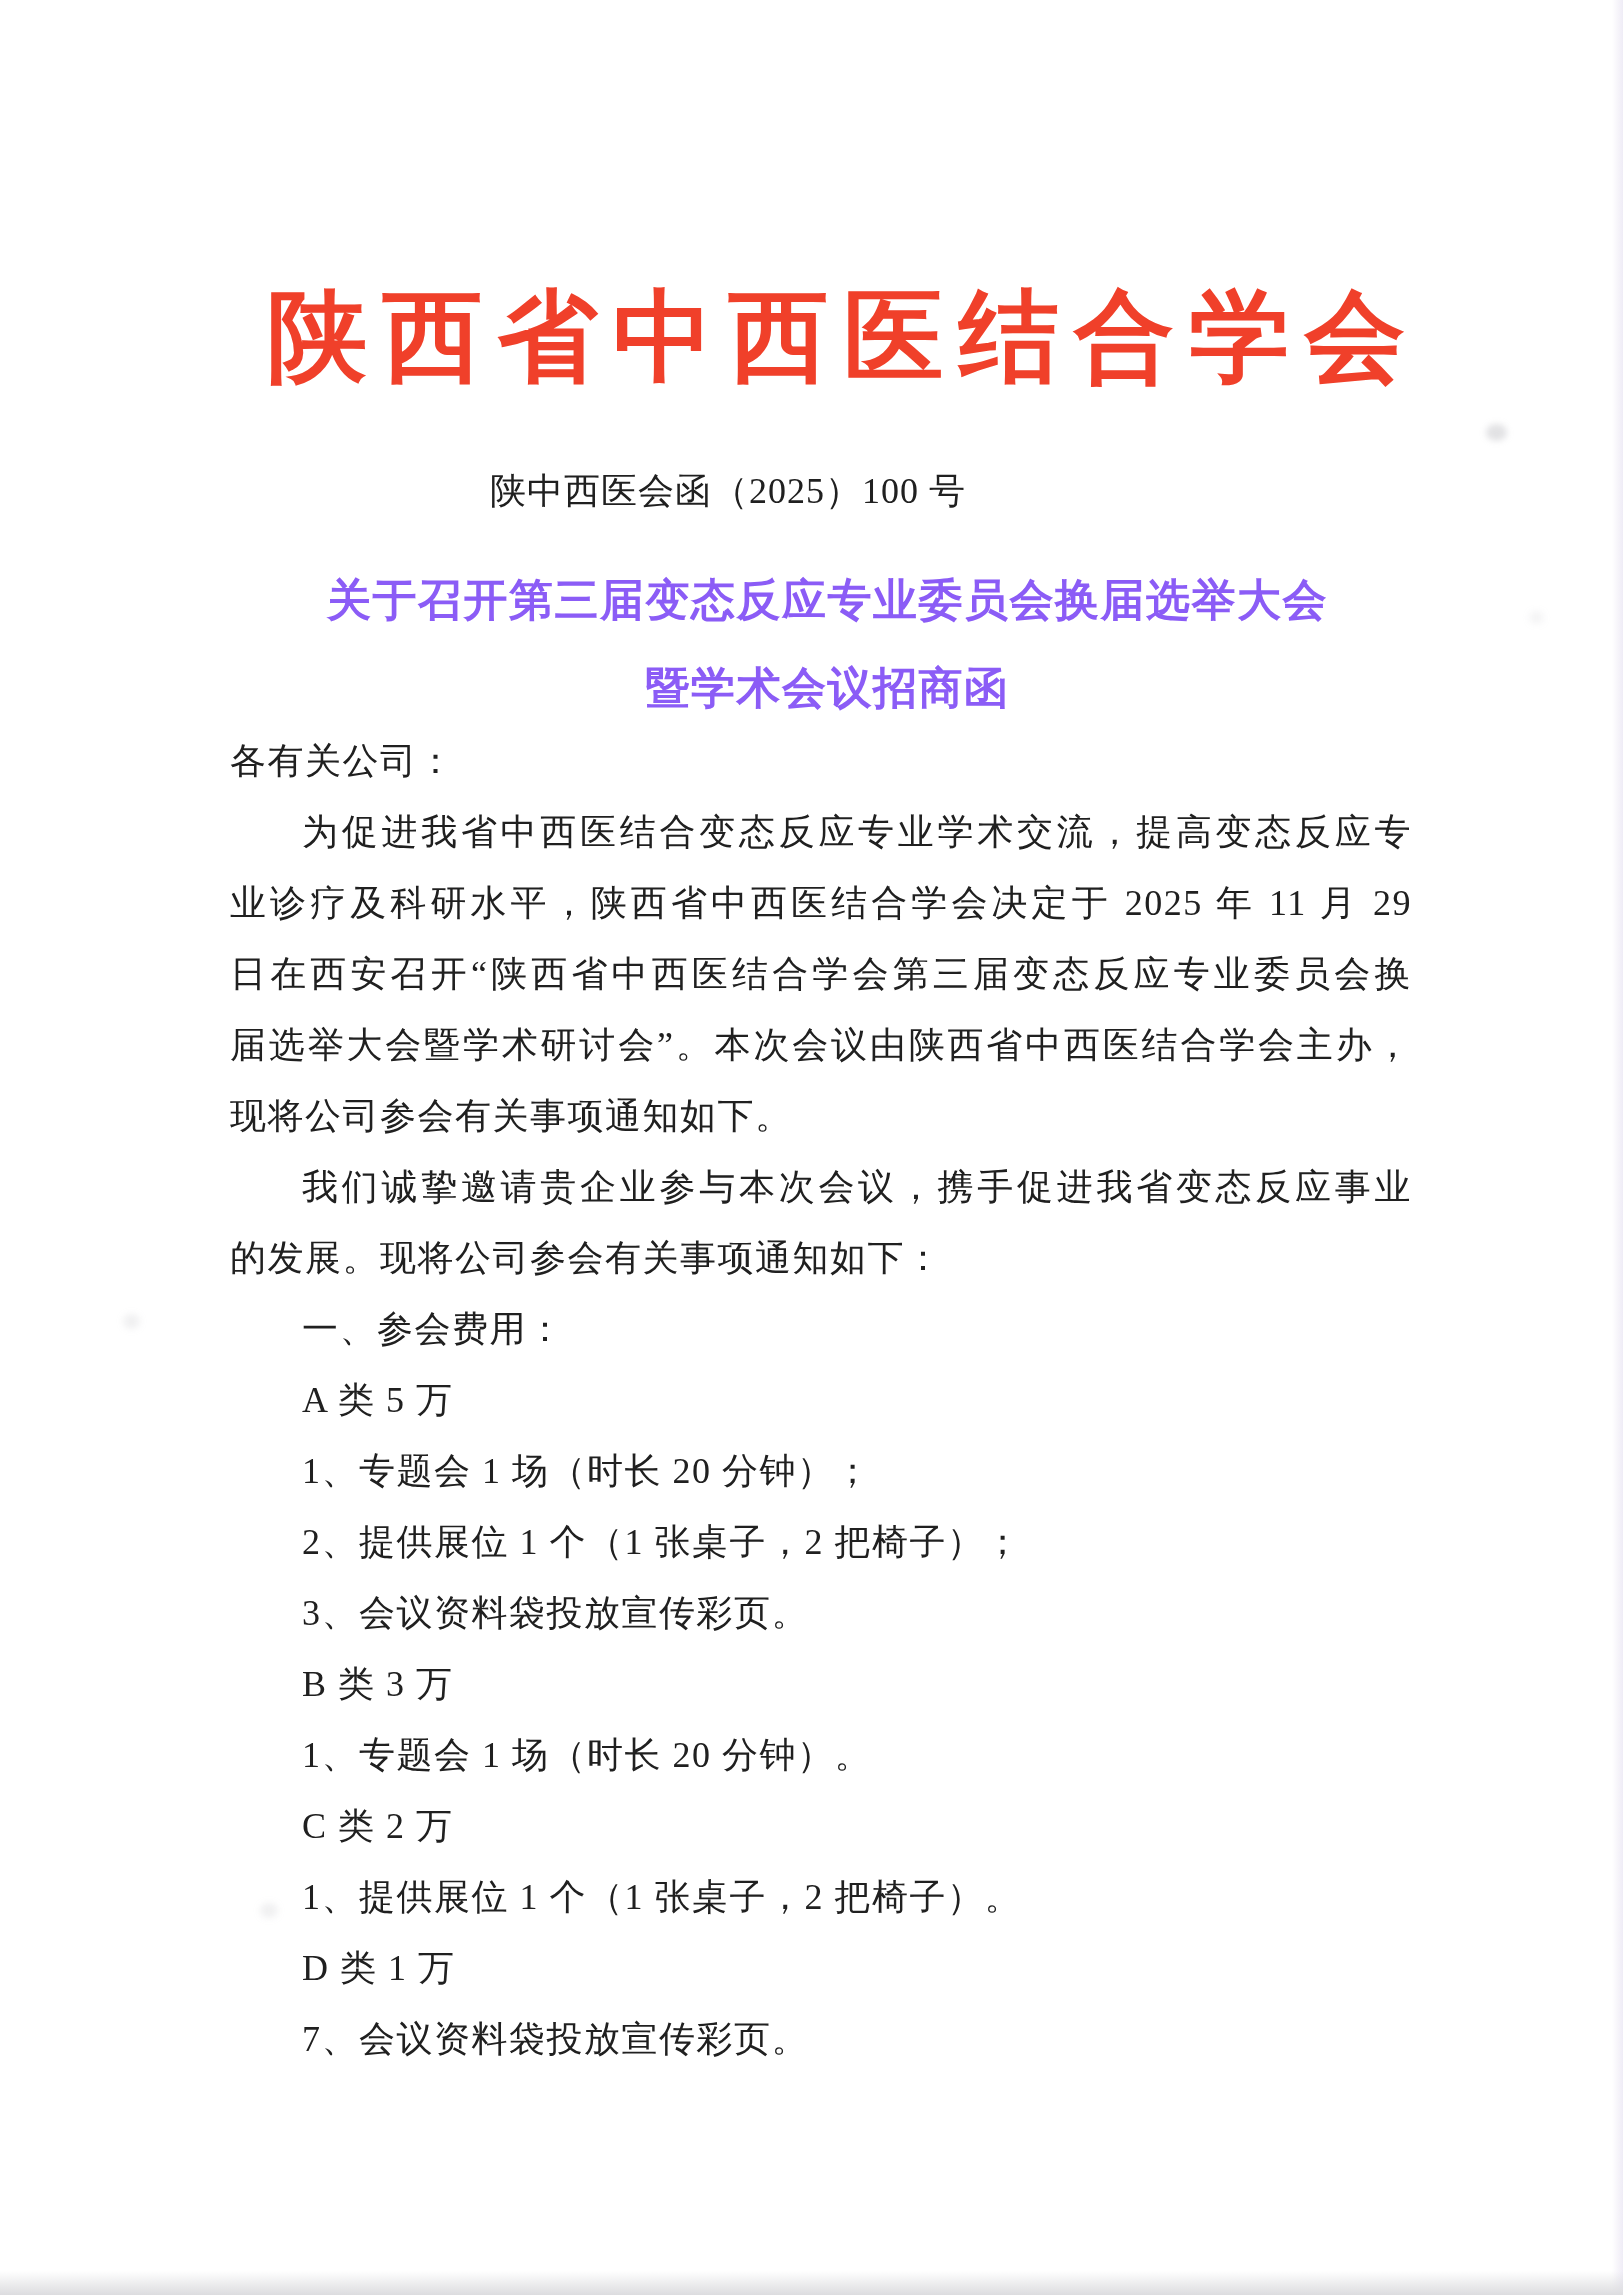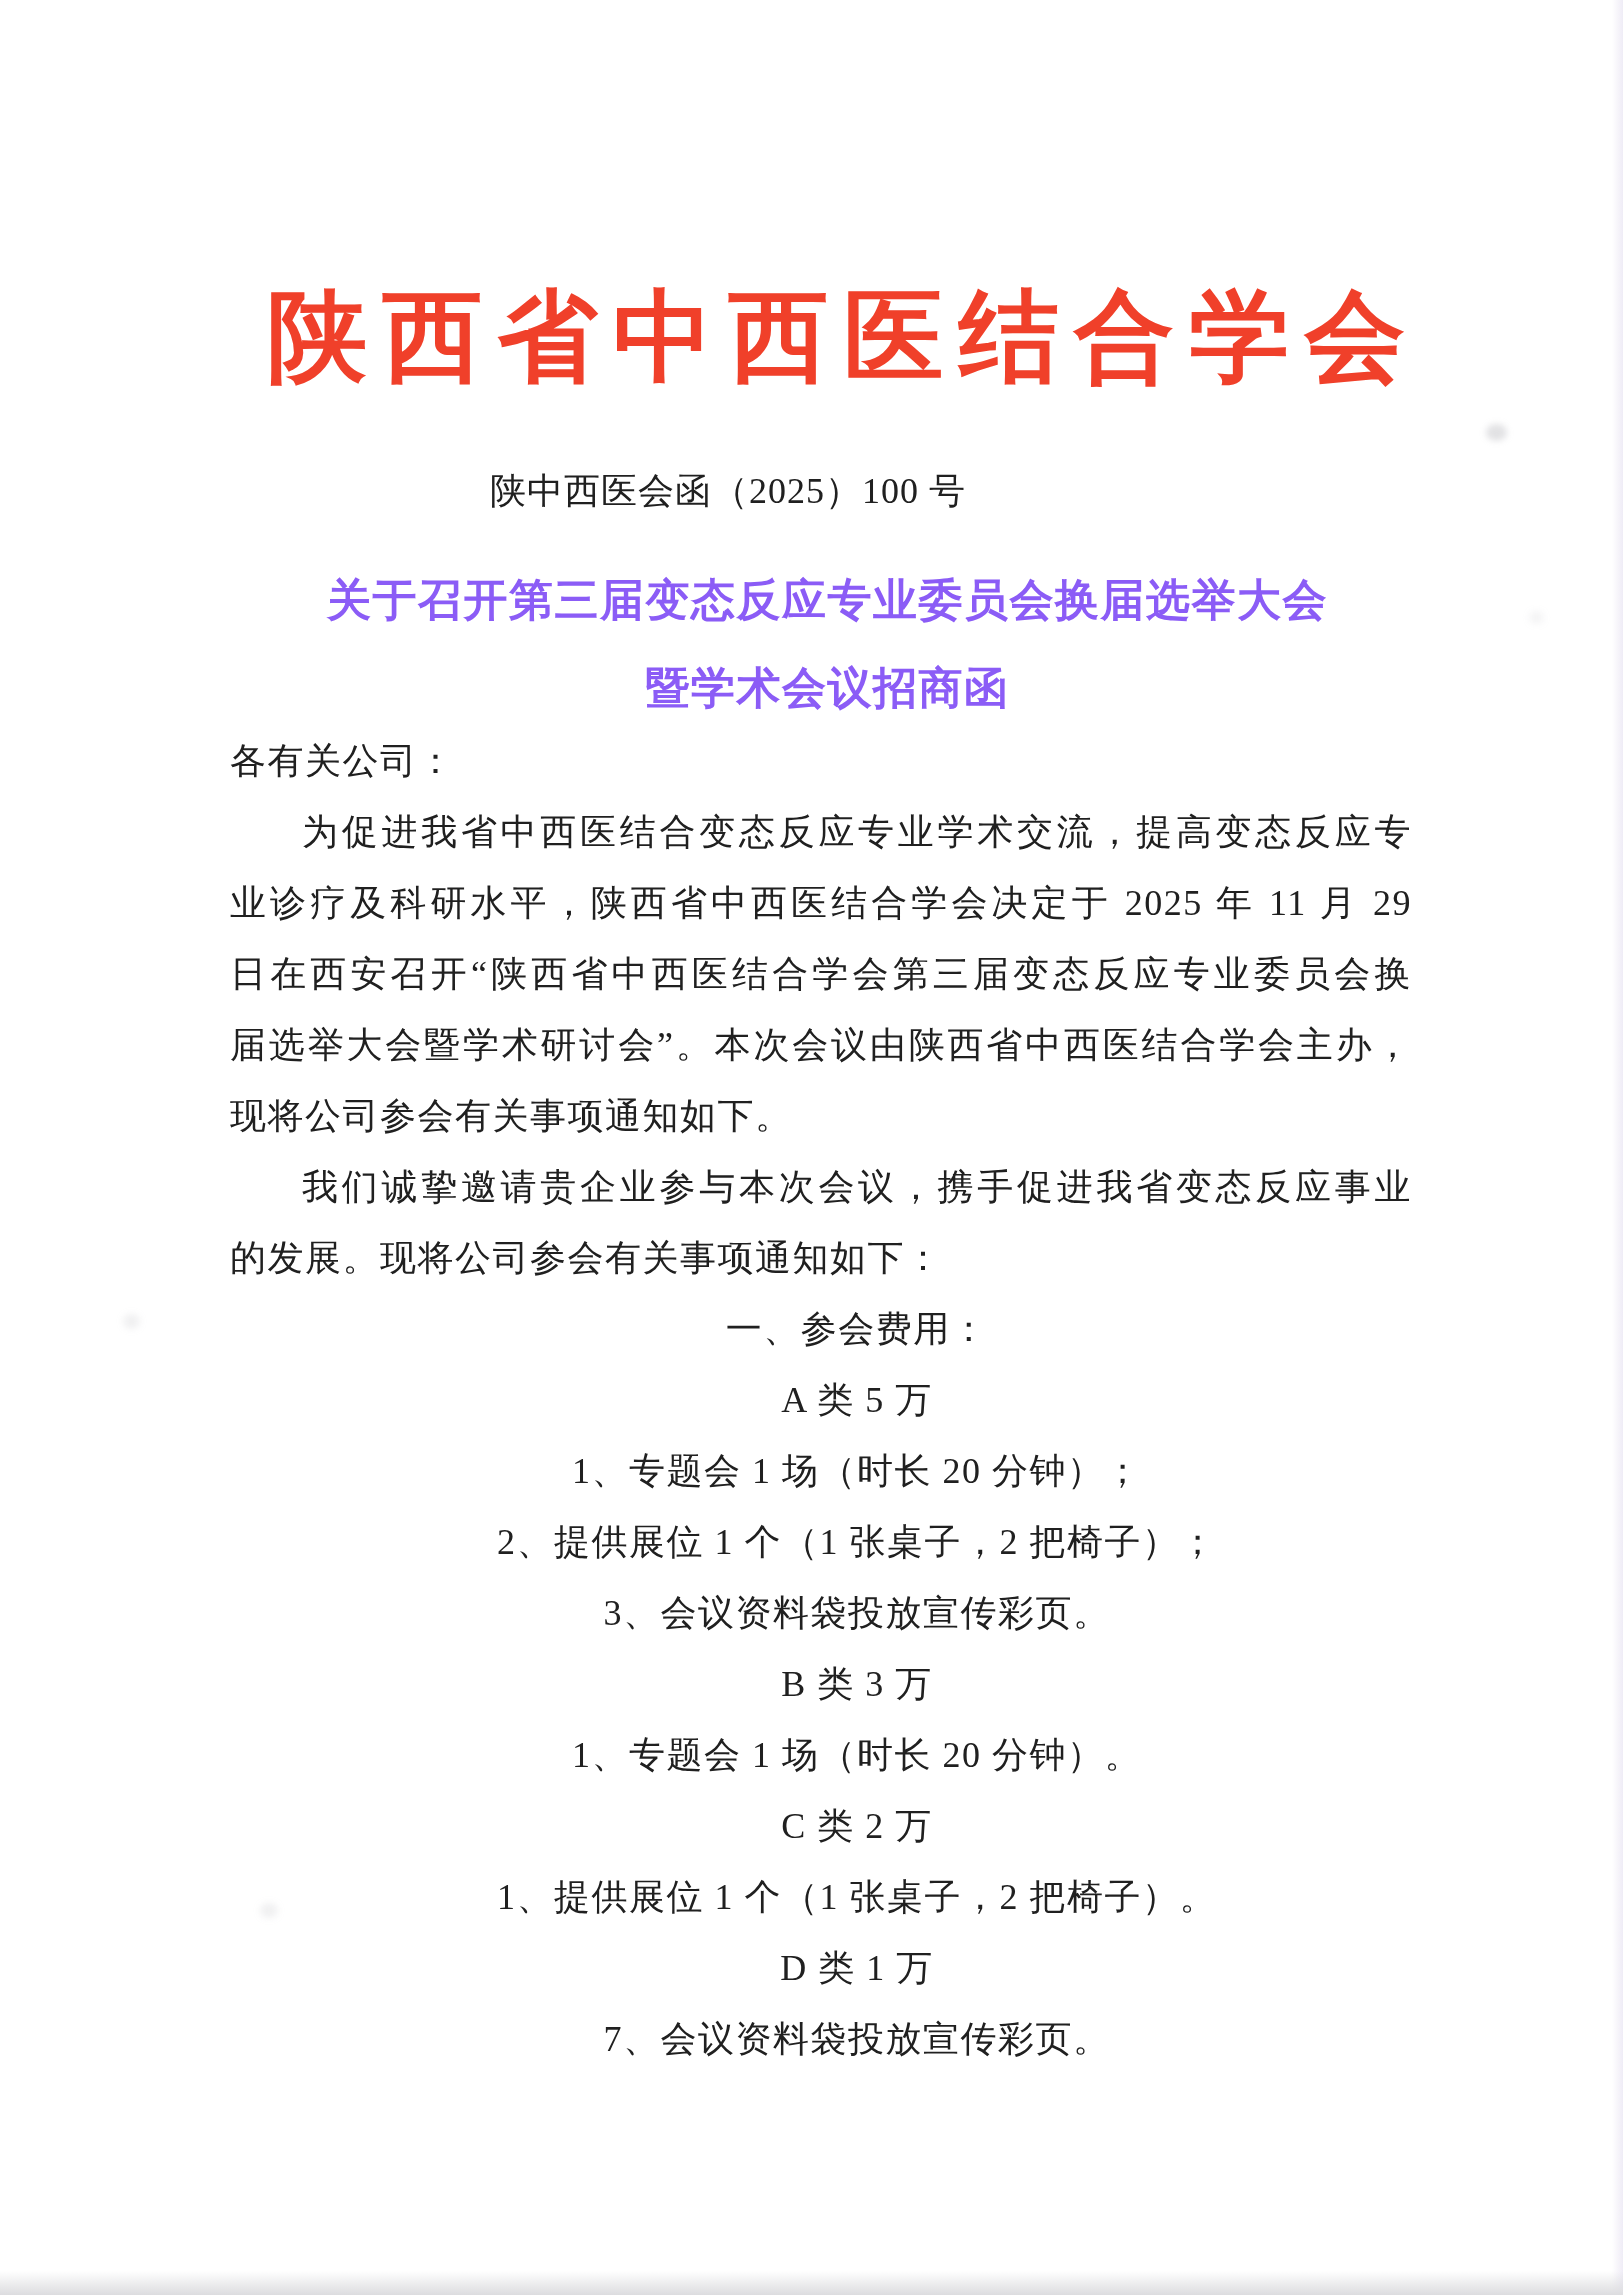--- a/index.html
+++ b/index.html
@@ -80,21 +80,21 @@
     letter-spacing: 1.5px;
     white-space: nowrap;
   }
   .body-line.full {
     white-space: normal;
     text-align: justify;
     text-align-last: justify;
     text-justify: inter-character;
     overflow: hidden;
   }
-  .body-line.indent2 { padding-left: 72px; text-align: center; }
+  .body-line.indent2 { padding-left: 72px; }
 
   
   .smudge {
     position: absolute;
     border-radius: 50%;
     pointer-events: none;
   }
   .smudge.s1 {
     left: 1486px; top: 424px; width: 20.5px; height: 17.4px;
     background: rgba(150,150,158,0.28);

